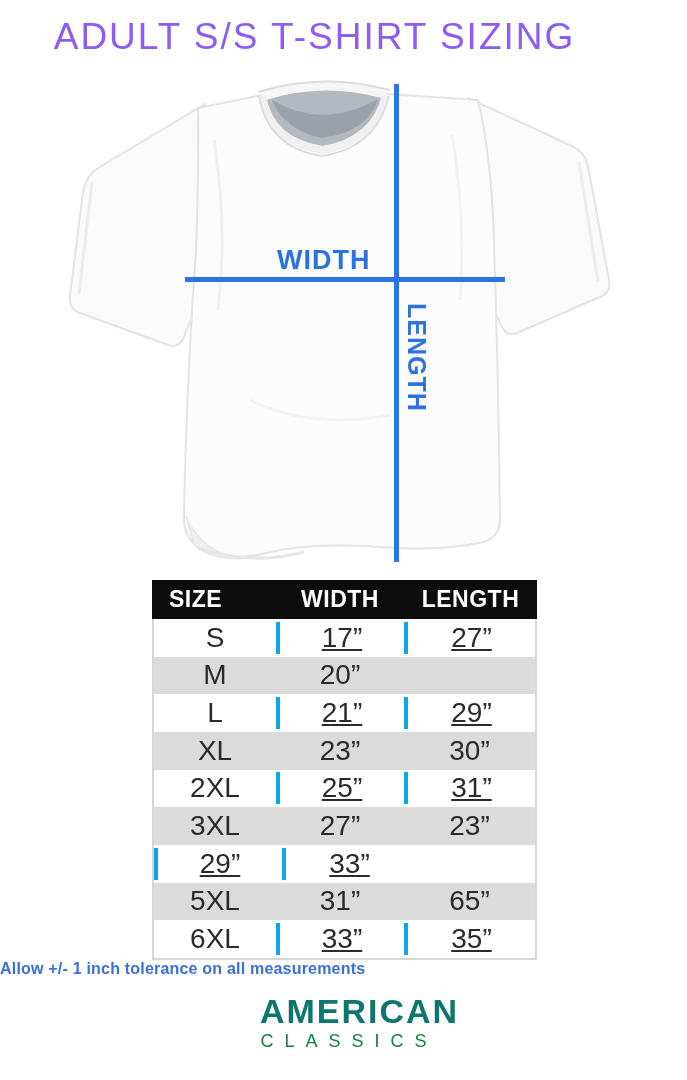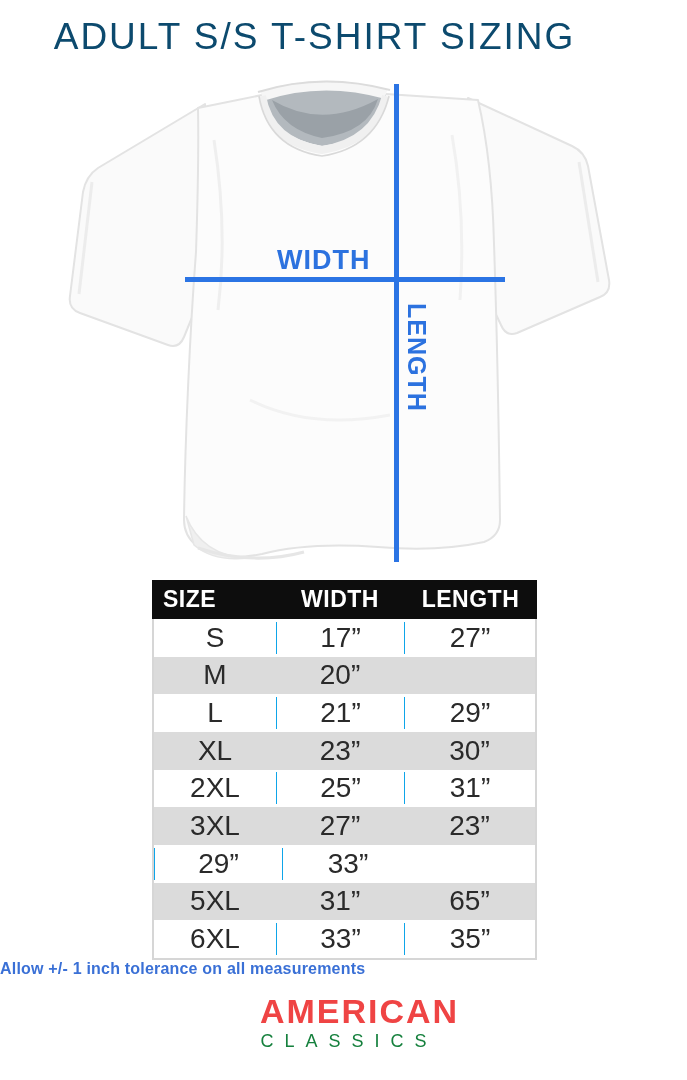--- a/index.html
+++ b/index.html
@@ -4,57 +4,57 @@
 <style>
   html,body{margin:0;padding:0;}
   body{
     width:687px;height:1080px;position:relative;overflow:hidden;
     background:#ffffff;
     font-family:"Liberation Sans", sans-serif;
   }
   .title{
     position:absolute;top:16px;left:0;width:629px;
     text-align:center;font-size:37px;font-weight:300;
-    letter-spacing:2px;color:#0c4a6e;white-space:nowrap;
+    letter-spacing:2px;color:#8b5cf6;white-space:nowrap;
   }
   .shirt-wrap{position:absolute;left:0;top:0;width:687px;height:580px;}
   .measure-label{
     position:absolute;font-weight:bold;color:#2c72df;white-space:nowrap;
   }
   .width-label{left:277px;top:245px;font-size:27px;letter-spacing:1px;}
   .length-label{
     left:431px;top:303px;font-size:25px;letter-spacing:1px;
     transform:rotate(90deg);transform-origin:0 0;
   }
   
   .chart{position:absolute;left:152px;top:580px;width:385px;}
   .chart-header{
     display:flex;align-items:center;background:#0d0d0d;height:39px;
     color:#ffffff;font-weight:bold;font-size:23px;letter-spacing:0.5px;
   }
-  .chart-header .h-size{width:124px;padding-left:11px;box-sizing:border-box;}
+  .chart-header .h-size{width:124px;padding-left:17px;box-sizing:border-box;}
   .chart-header .h-width{width:128px;text-align:center;}
   .chart-header .h-length{width:133px;text-align:center;}
   .chart-body{border:2px solid #d6d6d6;border-top:none;background:#ffffff;}
   .trow{display:flex;height:37.66px;align-items:center;font-size:28px;color:#2a2a2a;}
   .trow .cell{box-sizing:border-box;text-align:center;overflow:hidden;}
   .trow .c-size{width:122px;}
   .trow .c-width{width:128px;}
   .trow .c-length{width:131px;}
   .trow.alt{background:#dbdbdb;}
   .trow.plain .c-width,
-  .trow.plain .c-length{border-left:1px solid #0ea5e9;}
+  .trow.plain .c-length{border-left:4px solid #0ea5e9;text-decoration:underline;}
   
   .note{
     position:absolute;top:960px;left:0;width:687px;text-align:left;
     font-size:16px;font-weight:bold;color:#3a70d6;letter-spacing:0.2px;
   }
   .brand{position:absolute;top:994px;left:0;width:687px;text-align:center;}
   .brand-name{
-    font-size:34px;font-weight:800;letter-spacing:2px;color:#ef4444;line-height:1;margin-left:32px;
+    font-size:34px;font-weight:800;letter-spacing:2px;color:#0f766e;line-height:1;margin-left:32px;
   }
   .brand-sub{
     font-size:18px;font-weight:400;letter-spacing:11px;text-indent:11px;
     color:#15803d;line-height:1;margin-top:4px;
   }
 </style>
 </head>
 <body>
 
 <div class="title">ADULT S/S T-SHIRT SIZING</div>

